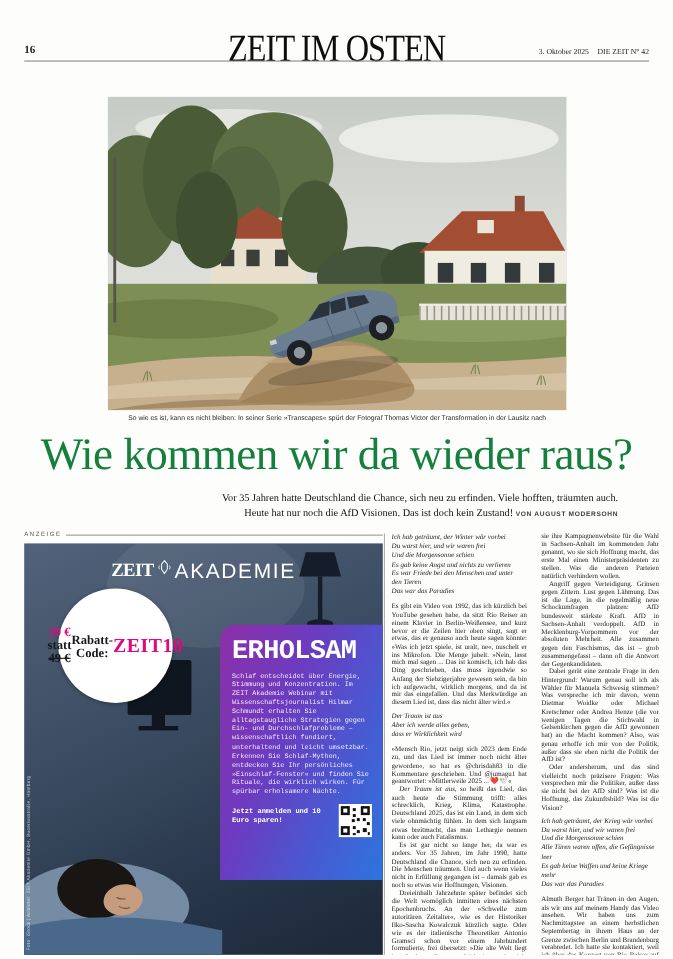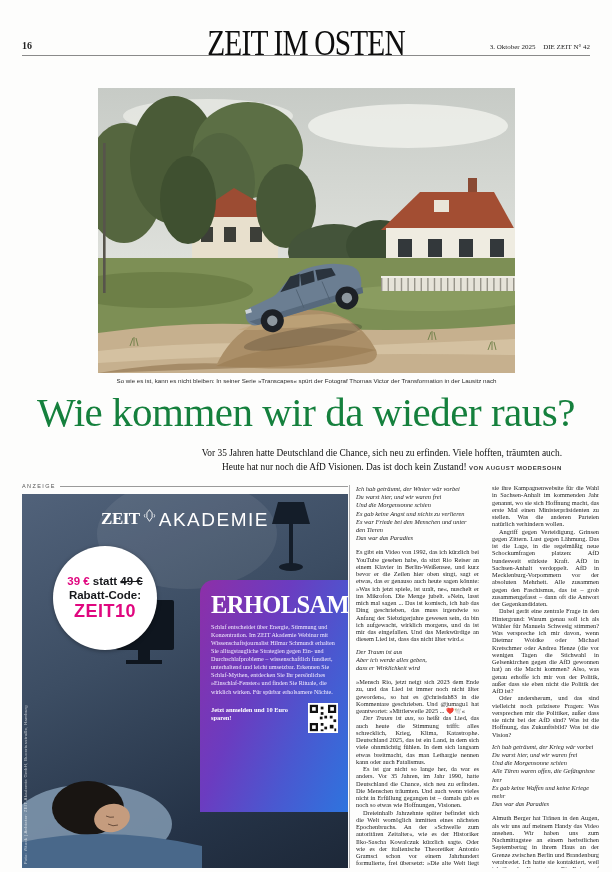--- a/index.html
+++ b/index.html
@@ -31,31 +31,31 @@
   .anzeige-row{position:absolute;top:483px;left:22px;width:326px;display:flex;align-items:center;gap:4px;
                font-family:"Liberation Sans",sans-serif;font-size:5.5px;letter-spacing:1.4px;color:#555}
   .anzeige-row .line{flex:1;border-top:.7px solid #9a9a9a}
   .ad{position:absolute;left:22px;top:494px;width:326px;height:374px;overflow:hidden;
       background:linear-gradient(155deg,#51627a 0%,#3c4d63 40%,#253347 78%,#1d2838 100%)}
   .ad-photo{position:absolute;left:0;top:0}
   .ad-logo{position:absolute;top:15px;left:58px;width:210px;display:flex;
            justify-content:center;gap:3px;color:#fff}
   .ad-logo .z{font-family:"Liberation Serif",serif;font-weight:bold;font-size:17px;letter-spacing:-.5px}
   .ad-logo .a{font-family:"Liberation Sans",sans-serif;font-size:19px;letter-spacing:1.5px;font-weight:400}
-  .badge{position:absolute;left:31px;top:52px;width:104px;height:104px;border-radius:50%;background:#fff;
-         display:flex;flex-direction:column;justify-content:center;align-items:center;text-align:center;
-         font-family:Liberation Sans, sans-serif;font-weight:bold;color:#17181c;box-shadow:0 1px 4px rgba(0,0,0,.35)}
+  .badge{position:absolute;left:31px;top:41px;width:104px;height:104px;border-radius:50%;background:#fff;
+         display:flex;justify-content:center;align-items:center;text-align:center;
+         font-family:Liberation Serif, serif;font-weight:bold;color:#17181c;box-shadow:0 1px 4px rgba(0,0,0,.35)}
   .badge .l1{font-size:11.5px}
   .badge .magenta{color:#e0077f}
   .badge .old{text-decoration:line-through}
   .badge .l2{font-size:11.5px;margin-top:2px}
   .badge .l3{font-size:18px;letter-spacing:.5px;margin-top:0}
-  .panel{position:absolute;right:0;top:86px;width:148px;height:232px;box-sizing:border-box;
+  .panel{position:absolute;right:0;top:74px;width:148px;height:232px;box-sizing:border-box;
          padding:13px 10px 8px 11px;border-radius:14px 0 0 0;color:#fff;
-         font-family:Liberation Serif, serif;
+         font-family:Liberation Mono, monospace;
          background:linear-gradient(112deg,#8d2fa8 0%,#6b3cc0 38%,#4a58d0 68%,#2e74de 100%)}
   .panel .title{font-size:24.5px;font-weight:bold;line-height:.97;letter-spacing:-.6px}
   .panel .sub{font-size:8.2px;font-weight:bold;line-height:1.3;margin-top:9px}
   .panel .btext{font-size:6.1px;line-height:1.33;margin-top:6px;color:#f2ecff}
   .cta-row{display:flex;gap:5px;margin-top:7px;align-items:flex-start}
   .cta{flex:1;font-size:6.4px;font-weight:bold;line-height:1.3;padding-top:3px}
   .qr{width:30px;height:30px;background:#fff;flex:0 0 auto}
   .pill{margin-top:8px;height:20px;background:#fff;border-radius:11px;display:flex;align-items:center;
         justify-content:center;font-size:8.5px;font-weight:bold;color:#13243a;cursor:pointer}
   .ad-credit{position:absolute;left:1px;bottom:4px;writing-mode:vertical-rl;transform:rotate(180deg);

